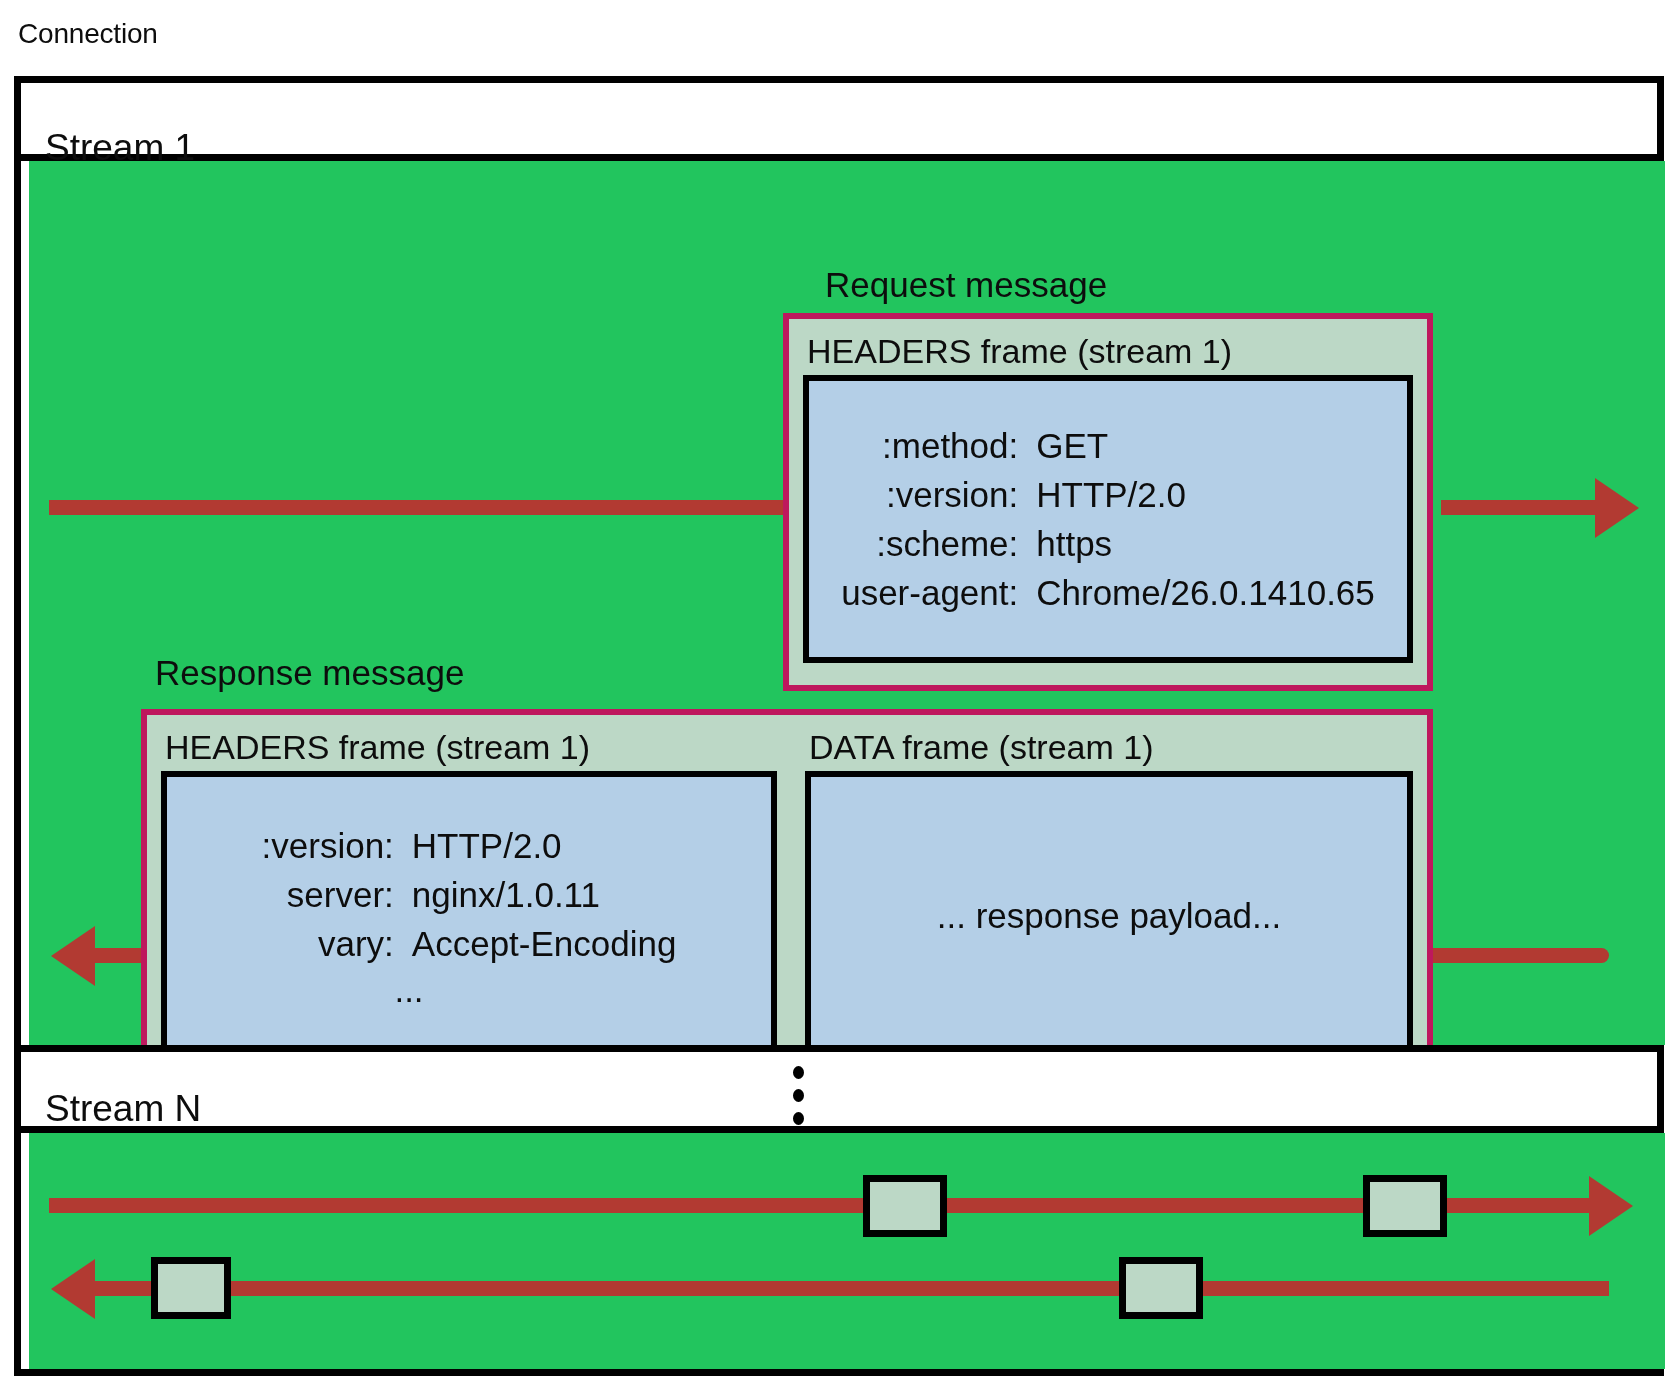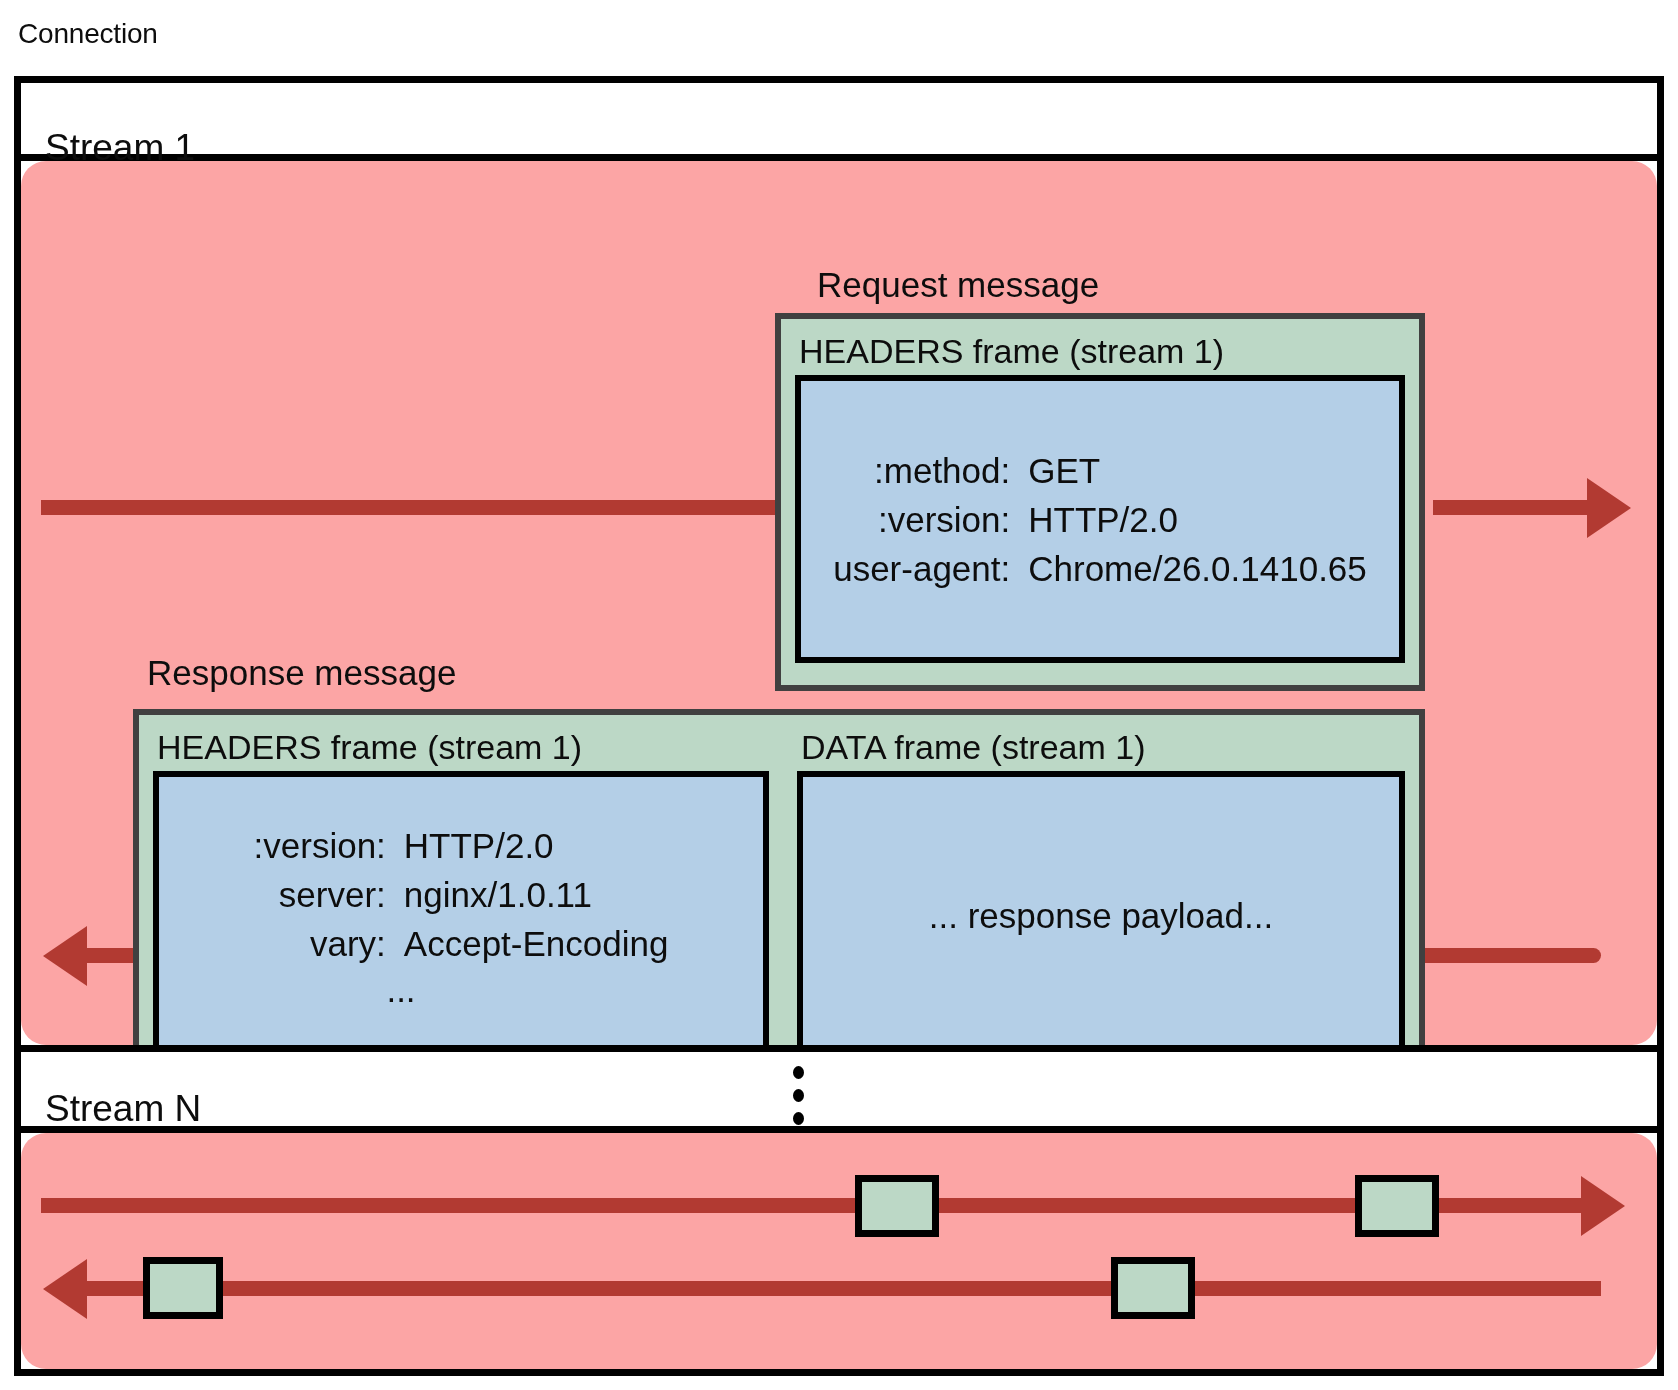--- a/index.html
+++ b/index.html
@@ -84,41 +84,40 @@
     border-radius: 50%;
     display: block;
   }
   .vdots i:nth-child(1) { top: 0px; }
   .vdots i:nth-child(2) { top: 23px; }
   .vdots i:nth-child(3) { top: 46px; }
 
   
   .stream-body {
     position: absolute;
-    left: 0;
+    left: 8px;
     width: 100%;
-    background: #fca5a5;
-    border-radius: 25px;
+    background: #22c55e;
   }
   #stream1-body { top: 78px; height: 884px; }
   #streamN-body { top: 1050px; bottom: 0; height: 236px; }
 
   
   .msg-label {
     position: absolute;
     font-size: 35px;
     line-height: 40px;
     color: #0d0d0d;
     white-space: nowrap;
   }
   .frame-group {
     position: absolute;
     box-sizing: border-box;
     background: #BCD8C6;
-    border: 6px solid #404040;
+    border: 6px solid #be185d;
     display: flex;
     flex-direction: row;
   }
   .frame {
     position: relative;
     box-sizing: border-box;
     flex: 1 1 auto;
     padding: 8px 14px 14px 14px;
   }
   .frame-title {
@@ -267,20 +266,24 @@
               <tbody>
                   <tr>
                 <td class="k">:method:</td>
                 <td class="v">GET</td>
               </tr>
               <tr>
                 <td class="k">:version:</td>
                 <td class="v">HTTP/2.0</td>
               </tr>
               <tr>
+                <td class="k">:scheme:</td>
+                <td class="v">https</td>
+              </tr>
+              <tr>
                 <td class="k">user-agent:</td>
                 <td class="v">Chrome/26.0.1410.65</td>
               </tr>
             </tbody>
               </table>
           </div>
         </div>
       </div>
 
       <div class="msg-label" id="response-label">Response message</div>

